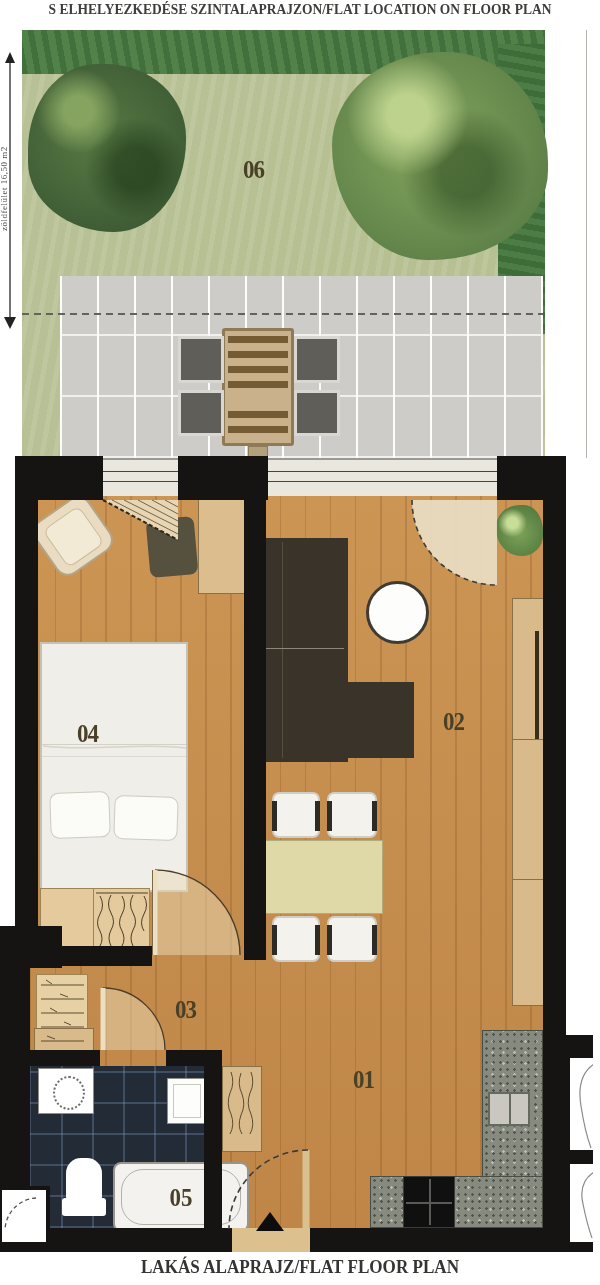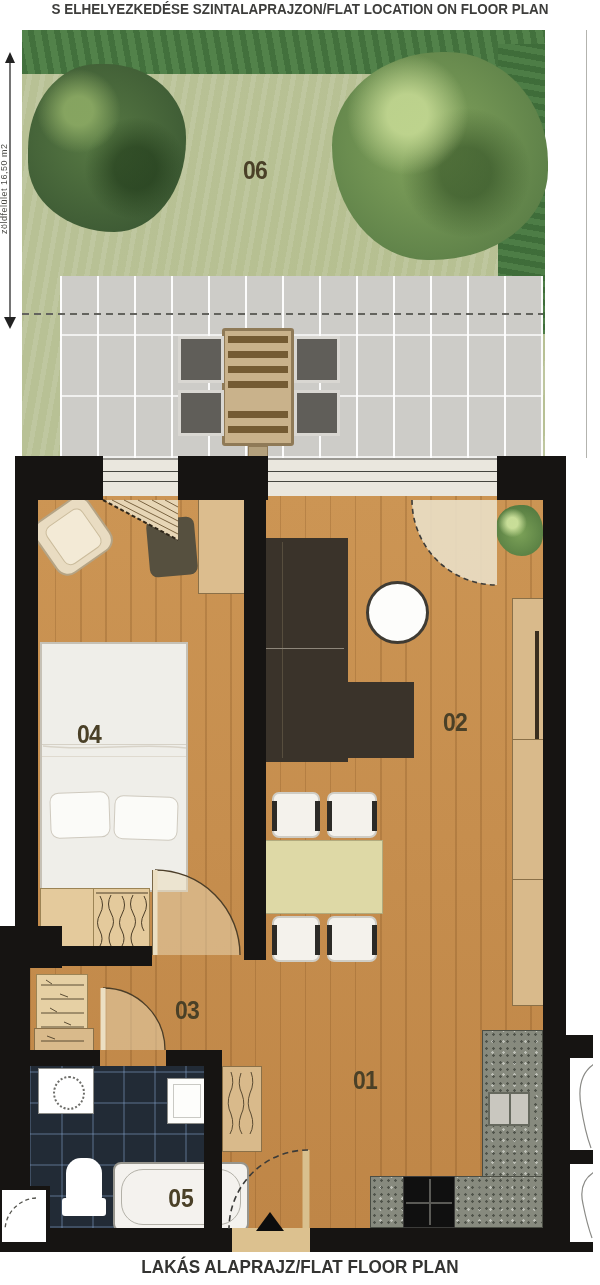--- a/index.html
+++ b/index.html
@@ -1,16 +1,16 @@
 <!DOCTYPE html>
 <html><head>
 <meta charset="utf-8">
 <style>
   html,body{margin:0;padding:0;background:#fff}
-  .page{position:relative;width:593px;height:1285px;background:#fff;font-family:Liberation Sans, sans-serif;overflow:hidden}
+  .page{position:relative;width:593px;height:1285px;background:#fff;font-family:Liberation Serif, serif;overflow:hidden}
   .abs{position:absolute}
   
   .hdr{position:absolute;top:1px;left:0;width:600px;text-align:center;font-weight:bold;font-size:14.5px;color:#3d3d3b;white-space:nowrap;transform:scaleX(.93);letter-spacing:0;z-index:40}
   .ftr{position:absolute;top:1257px;left:0;width:600px;text-align:center;font-weight:bold;font-size:18px;color:#343432;white-space:nowrap;transform:scaleX(.95);z-index:40}
   
   .garden{left:22px;top:30px;width:523px;height:432px;background:#b8c195;background-image:repeating-linear-gradient(100deg,rgba(255,255,255,.10) 0 5px,transparent 5px 13px),radial-gradient(circle at 60% 55%,rgba(180,190,140,.5),transparent 60%);z-index:1}
   .hedge-top{left:22px;top:30px;width:523px;height:44px;background:#52824a;background-image:repeating-linear-gradient(80deg,rgba(20,60,20,.25) 0 6px,transparent 6px 13px);z-index:2}
   .hedge-right{left:498px;top:44px;width:47px;height:290px;background:#4d7d46;background-image:repeating-linear-gradient(10deg,rgba(20,60,20,.25) 0 6px,transparent 6px 12px);z-index:2}
   .tree1{left:28px;top:64px;width:158px;height:168px;border-radius:46% 54% 48% 58%/54% 46% 58% 44%;background:radial-gradient(circle at 32% 28%,rgba(140,170,100,.9) 0 9%,transparent 26%),radial-gradient(circle at 68% 62%,rgba(25,50,20,.55) 0 14%,transparent 34%),radial-gradient(circle at 45% 45%,#587a44,#3d5a34 78%);z-index:3}
   .tree2{left:332px;top:52px;width:216px;height:208px;border-radius:52% 48% 55% 45%/46% 54% 44% 56%;background:radial-gradient(circle at 35% 30%,rgba(200,220,150,.85) 0 10%,transparent 30%),radial-gradient(circle at 62% 58%,rgba(40,70,30,.55) 0 14%,transparent 36%),radial-gradient(circle at 45% 45%,#85a65e,#5d8048 76%);z-index:3}

